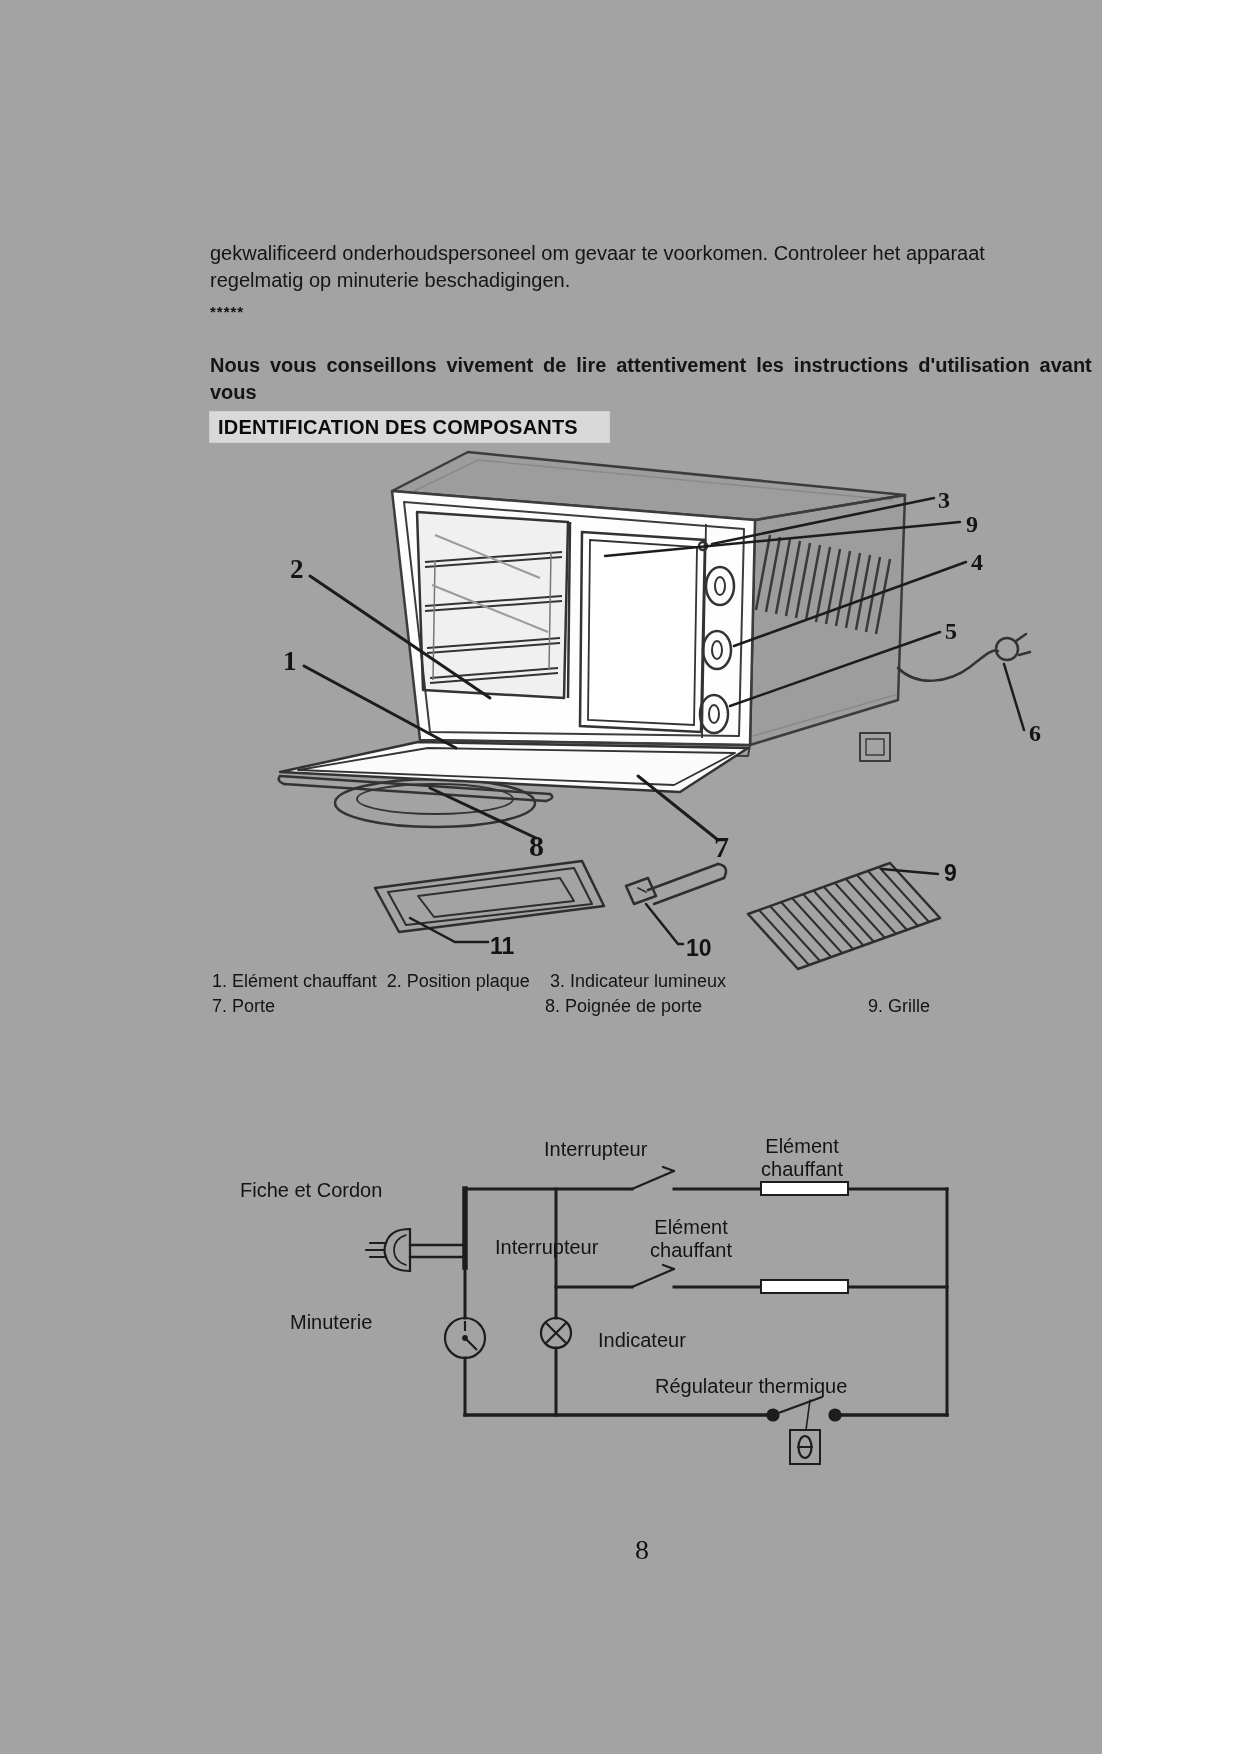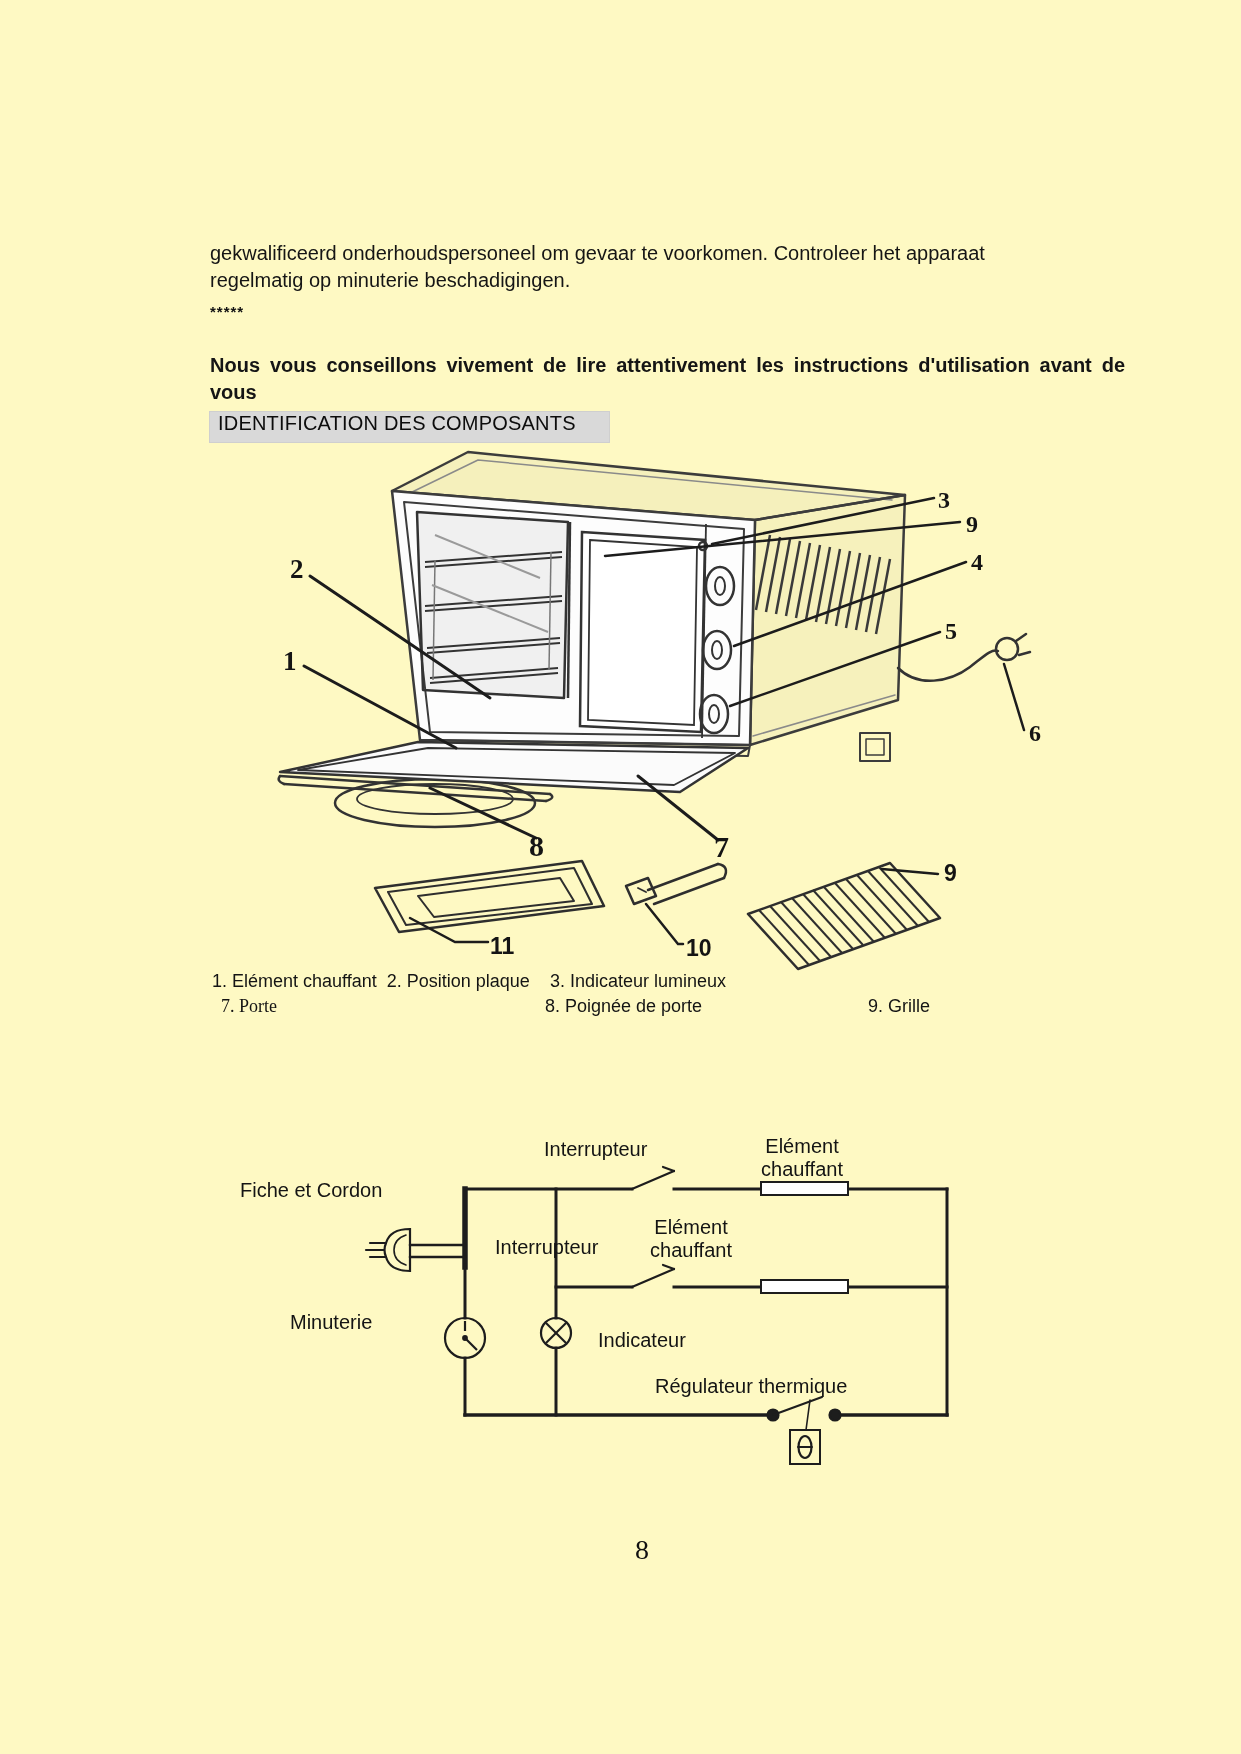--- a/index.html
+++ b/index.html
@@ -1,26 +1,26 @@
 <!DOCTYPE html>
 <html><head>
 <meta charset="utf-8">
 <style>
   html,body{margin:0;padding:0;background:#ffffff;}
   .page{
-    position:relative;width:1241px;height:1754px;background:#fef9c3;
+    position:relative;width:1102px;height:1754px;background:#a3a3a3;
     font-family:"Liberation Sans",sans-serif;color:#121212;overflow:hidden;
   }
   .para{position:absolute;font-size:20px;line-height:27px;color:#151515;}
   .pre{white-space:pre;}
   .just{width:915px;text-align:justify;text-align-last:justify;font-weight:bold;}
   .stars{position:absolute;left:210px;top:303px;font-size:15px;font-weight:bold;letter-spacing:1px;}
   .secbar{
     position:absolute;background:#d9d9d9;border:1px solid #cfcfcf;
-    font-weight:normal;font-size:20px;color:#0c0c0c;display:flex;align-items:flex-start;
+    font-weight:bold;font-size:20px;color:#0c0c0c;display:flex;align-items:center;
     padding-left:8px;box-sizing:border-box;letter-spacing:0.2px;
   }
   .bar-components{left:209px;top:411px;width:401px;height:32px;}
   .bar-circuit{left:209px;top:1088px;width:643px;height:26px;}
   .partslist{position:absolute;left:212px;top:971px;font-size:18px;color:#141414;}
   .partslist .pl-line{position:relative;height:25px;width:960px;}
   .pl-abs{position:absolute;top:0;}
   .pagenum{position:absolute;left:602px;top:1534px;width:80px;text-align:center;
     font-family:"Liberation Serif",serif;font-size:28px;color:#111;}
   svg{position:absolute;overflow:visible;}
@@ -201,21 +201,21 @@
       <text class="callout-serif" x="464" y="417" font-size="30">7</text>
       <text class="callout-sans" x="240" y="514" font-size="23">11</text>
       <text class="callout-sans" x="436" y="516" font-size="23">10</text>
       <text class="callout-sans" x="694" y="441" font-size="23">9</text>
     </g>
   </svg>
 
   <div class="partslist">
     <div class="pl-line pre">1. Elément chauffant  2. Position plaque    3. Indicateur lumineux</div>
     <div class="pl-line">
-      <span class="pl-abs" style="left:9px;font-family:Liberation Serif, serif;">7. Porte</span>
+      <span class="pl-abs" style="left:0;">7. Porte</span>
       <span class="pl-abs" style="left:333px;">8. Poignée de porte</span>
       <span class="pl-abs" style="left:656px;text-align:right;">9. Grille</span>
     </div>
   </div>
 
 
   <svg style="left:210px;top:1115px;" width="760" height="380" viewBox="0 0 760 380">
 
     <g stroke="#1d1d1d" fill="none" stroke-width="3" stroke-linecap="square">
 

